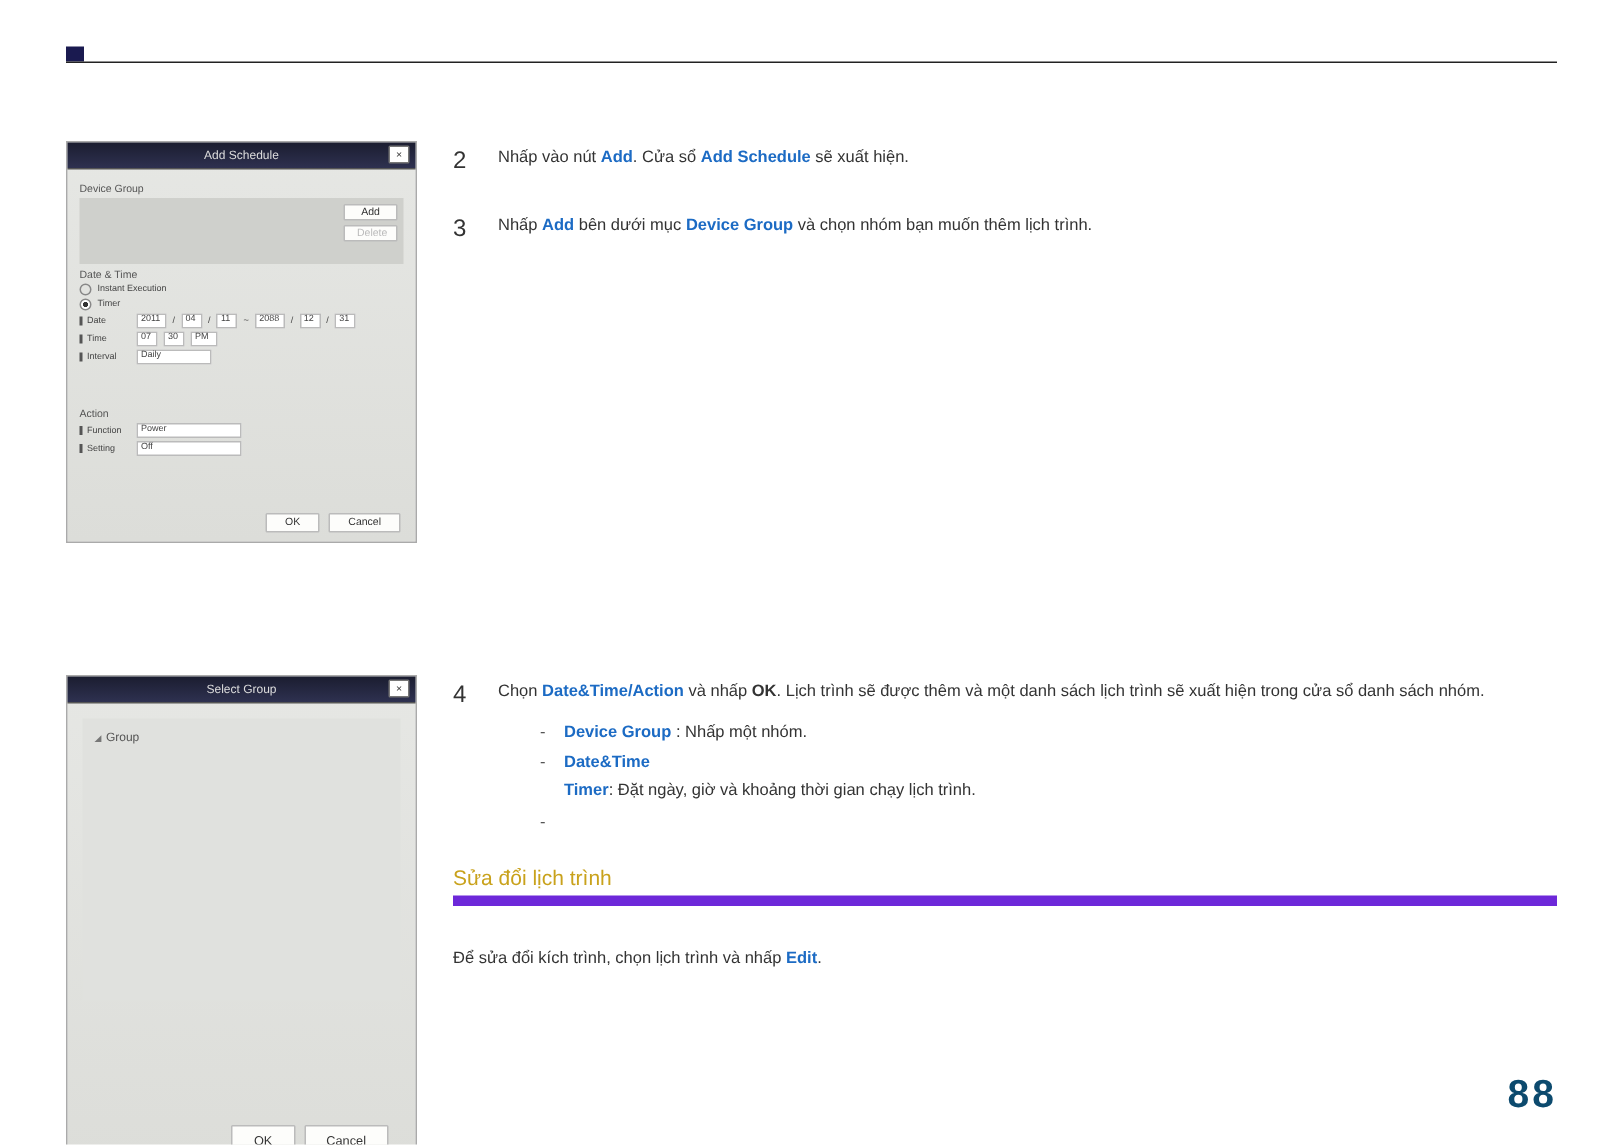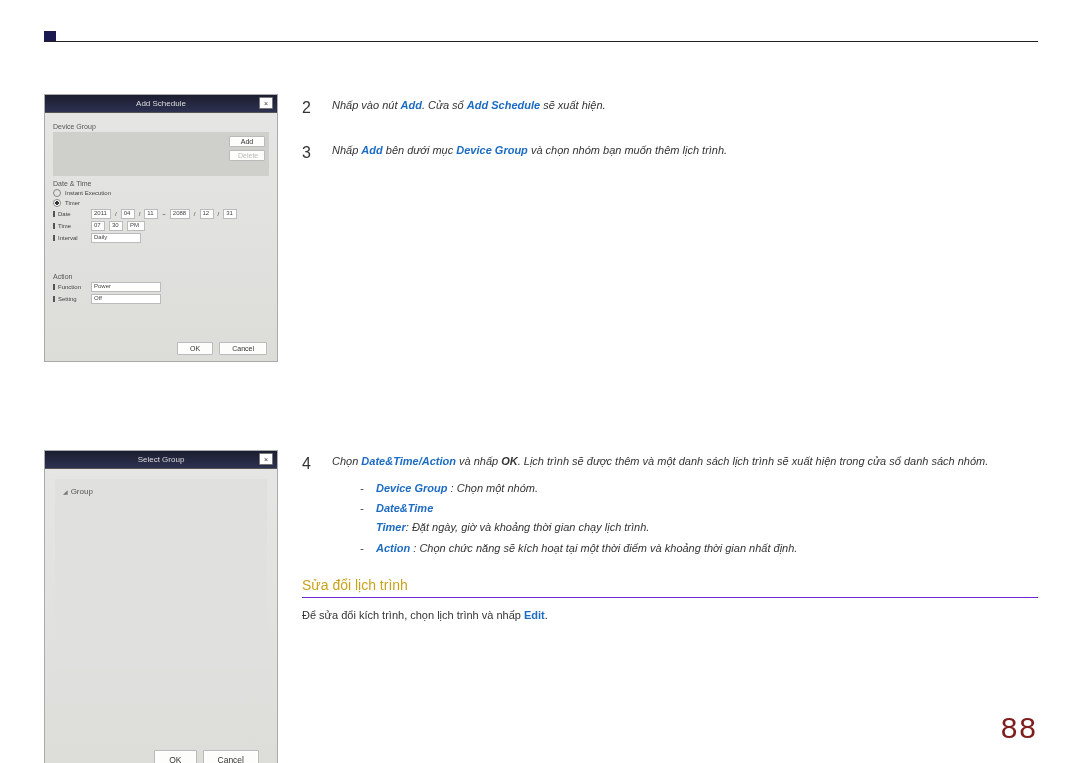--- a/index.html
+++ b/index.html
@@ -19,24 +19,24 @@
   }
   .header-line {
     position: absolute;
     top: 41px; left: 44px; right: 42px; height: 1px;
     background: #222;
   }
   .page-number {
     position: absolute;
     bottom: 18px;
     right: 42px;
-    font-size: 30px;
-    color: #7f1d1d;
+    font-size: 26px;
+    color: #0c4a6e;
     letter-spacing: 2px;
-    font-weight: 400;
+    font-weight: 700;
   }
   
   .screenshot {
     position: absolute;
     border: 1px solid #aaa;
     background: linear-gradient(#e6e7e4,#dcddd9);
     width: 234px;
     font-size: 7px;
     color: #444;
   }
@@ -95,29 +95,29 @@
     padding: 8px;
     font-size: 8px; color: #555;
   }
   .tree-arrow { font-size: 6px; margin-right: 3px; color:#777;}
   .s2 .footer-btns .small-btn { padding: 4px 14px; font-size: 8.5px; }
 
   
   .right { position: absolute; left: 302px; top: 94px; right: 42px; }
   .step { display: flex; gap: 12px; margin-bottom: 18px; line-height: 1.7; }
   .step-num { font-size: 16px; color: #333; font-weight: 300; width: 18px; flex-shrink: 0; }
-  .step-body { padding-top: 2px; font-style: italic; }
+  .step-body { padding-top: 2px; }
   .blue { color: #1c6bc4; font-weight: bold; }
   .bold { font-weight: bold; }
   .step4-wrap { position: absolute; left: 302px; top: 450px; right: 42px; }
   .sub-list { margin: 8px 0 0 28px; }
   .sub-item { display: flex; gap: 6px; margin-bottom: 2px; line-height: 1.7; }
   .dash { width: 10px; flex-shrink: 0; color:#555;}
   .h3 { font-size: 14px; color: #c9a21c; margin: 18px 0 6px; font-weight: normal; }
-  .h3-underline { border-bottom: 1px solid #6d28d9; padding-bottom: 4px; margin-bottom: 8px; }
+  .h3-underline { border-bottom: 7px solid #6d28d9; padding-bottom: 4px; margin-bottom: 26px; }
   .para { line-height: 1.8; margin-bottom: 6px; }
 </style>
 </head>
 <body>
 
 <div class="header-bar"></div>
 <div class="header-line"></div>
 <div class="page-number">88</div>
 
 <div class="screenshot s1">
@@ -211,32 +211,31 @@
 
 <div class="step4-wrap">
   <div class="step">
     <div class="step-num">4</div>
     <div class="step-body">
       <span>Chọn </span><span class="blue">Date&amp;Time</span><span class="blue">/</span><span class="blue">Action</span><span> và nhấp </span><span class="bold">OK</span><span>. Lịch trình sẽ được thêm và một danh sách lịch trình sẽ xuất hiện trong cửa sổ danh sách nhóm.</span>
 
       <div class="sub-list">
         <div class="sub-item">
           <span class="dash">-</span>
-          <div><span class="blue">Device Group</span><span> : Chọn một nhóm.</span></div>
+          <div><span class="blue">Device Group</span><span> : Nhấp một nhóm.</span></div>
         </div>
         <div class="sub-item">
           <span class="dash">-</span>
           <div>
             <div><span class="blue">Date&amp;Time</span></div>
             <div><span class="blue">Timer</span><span>: Đặt ngày, giờ và khoảng thời gian chạy lịch trình.</span></div>
           </div>
         </div>
         <div class="sub-item">
           <span class="dash">-</span>
-          <div><span class="blue">Action</span><span> : Chọn chức năng sẽ kích hoạt tại một thời điểm và khoảng thời gian nhất định.</span></div>
         </div>
       </div>
     </div>
   </div>
 
   <div class="h3 h3-underline">Sửa đổi lịch trình</div>
   <div class="para">
     <span>Để sửa đổi kích trình, chọn lịch trình và nhấp </span><span class="blue">Edit</span><span>.</span>
   </div>
 

